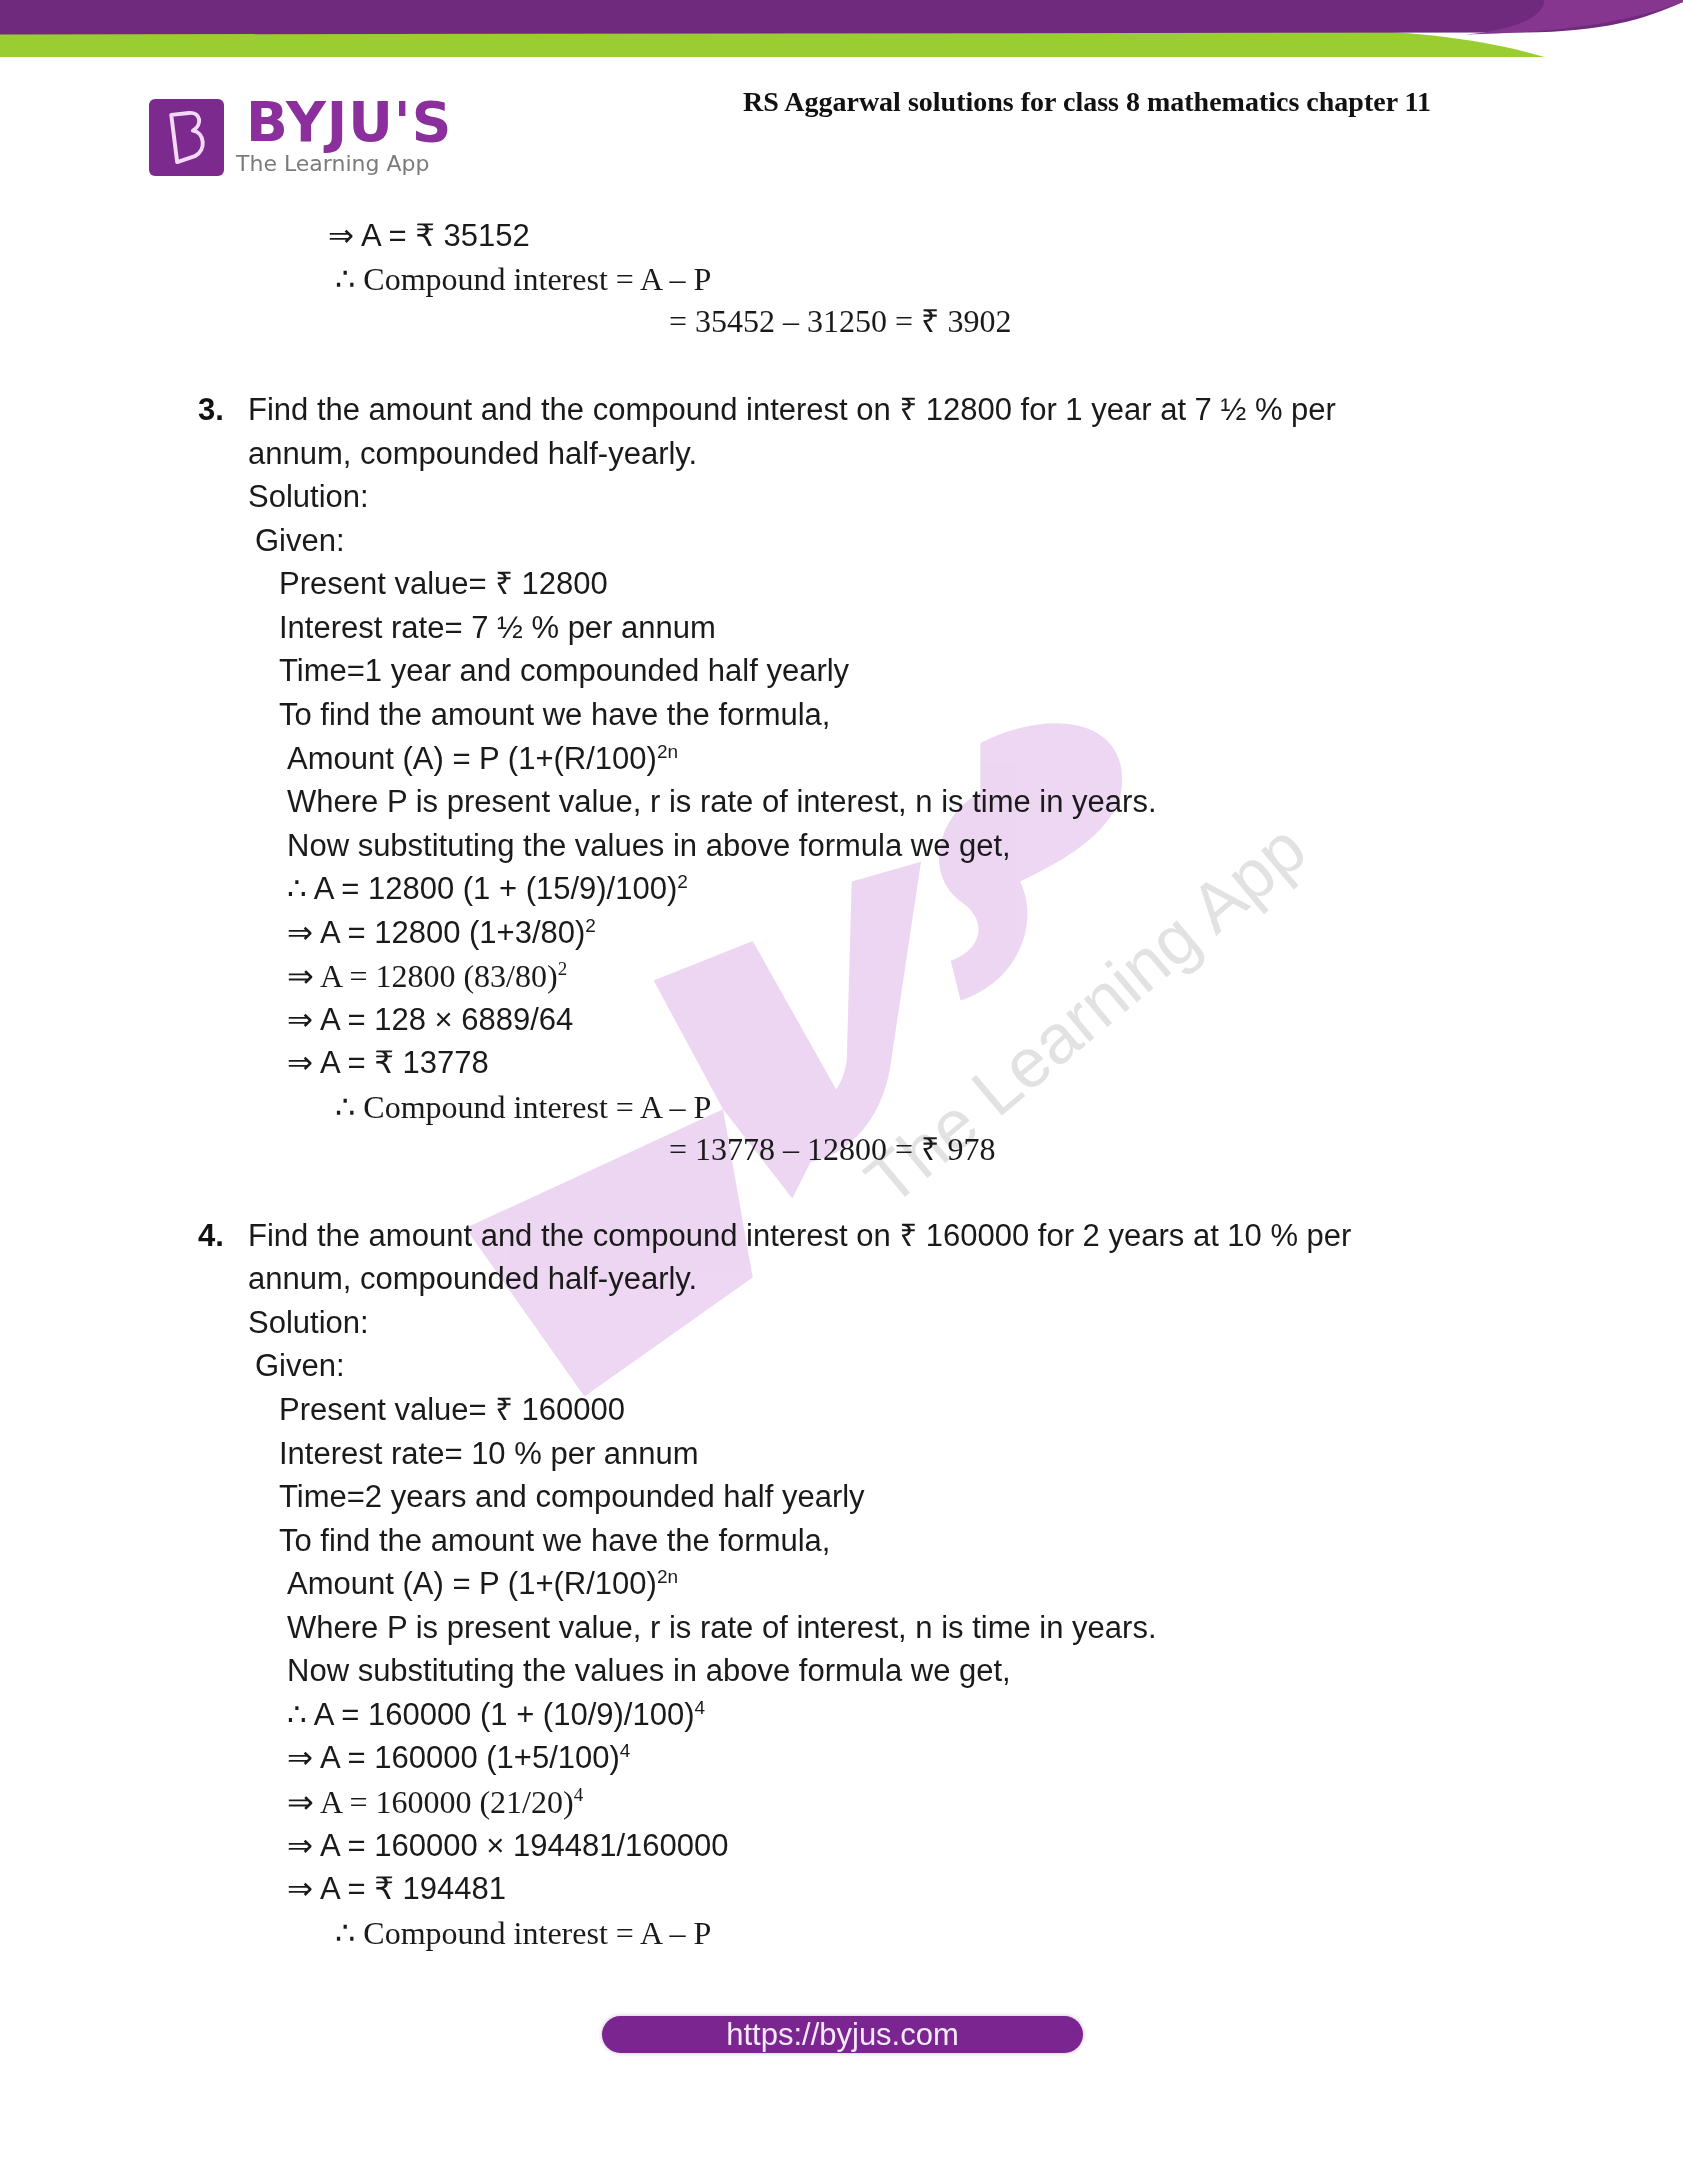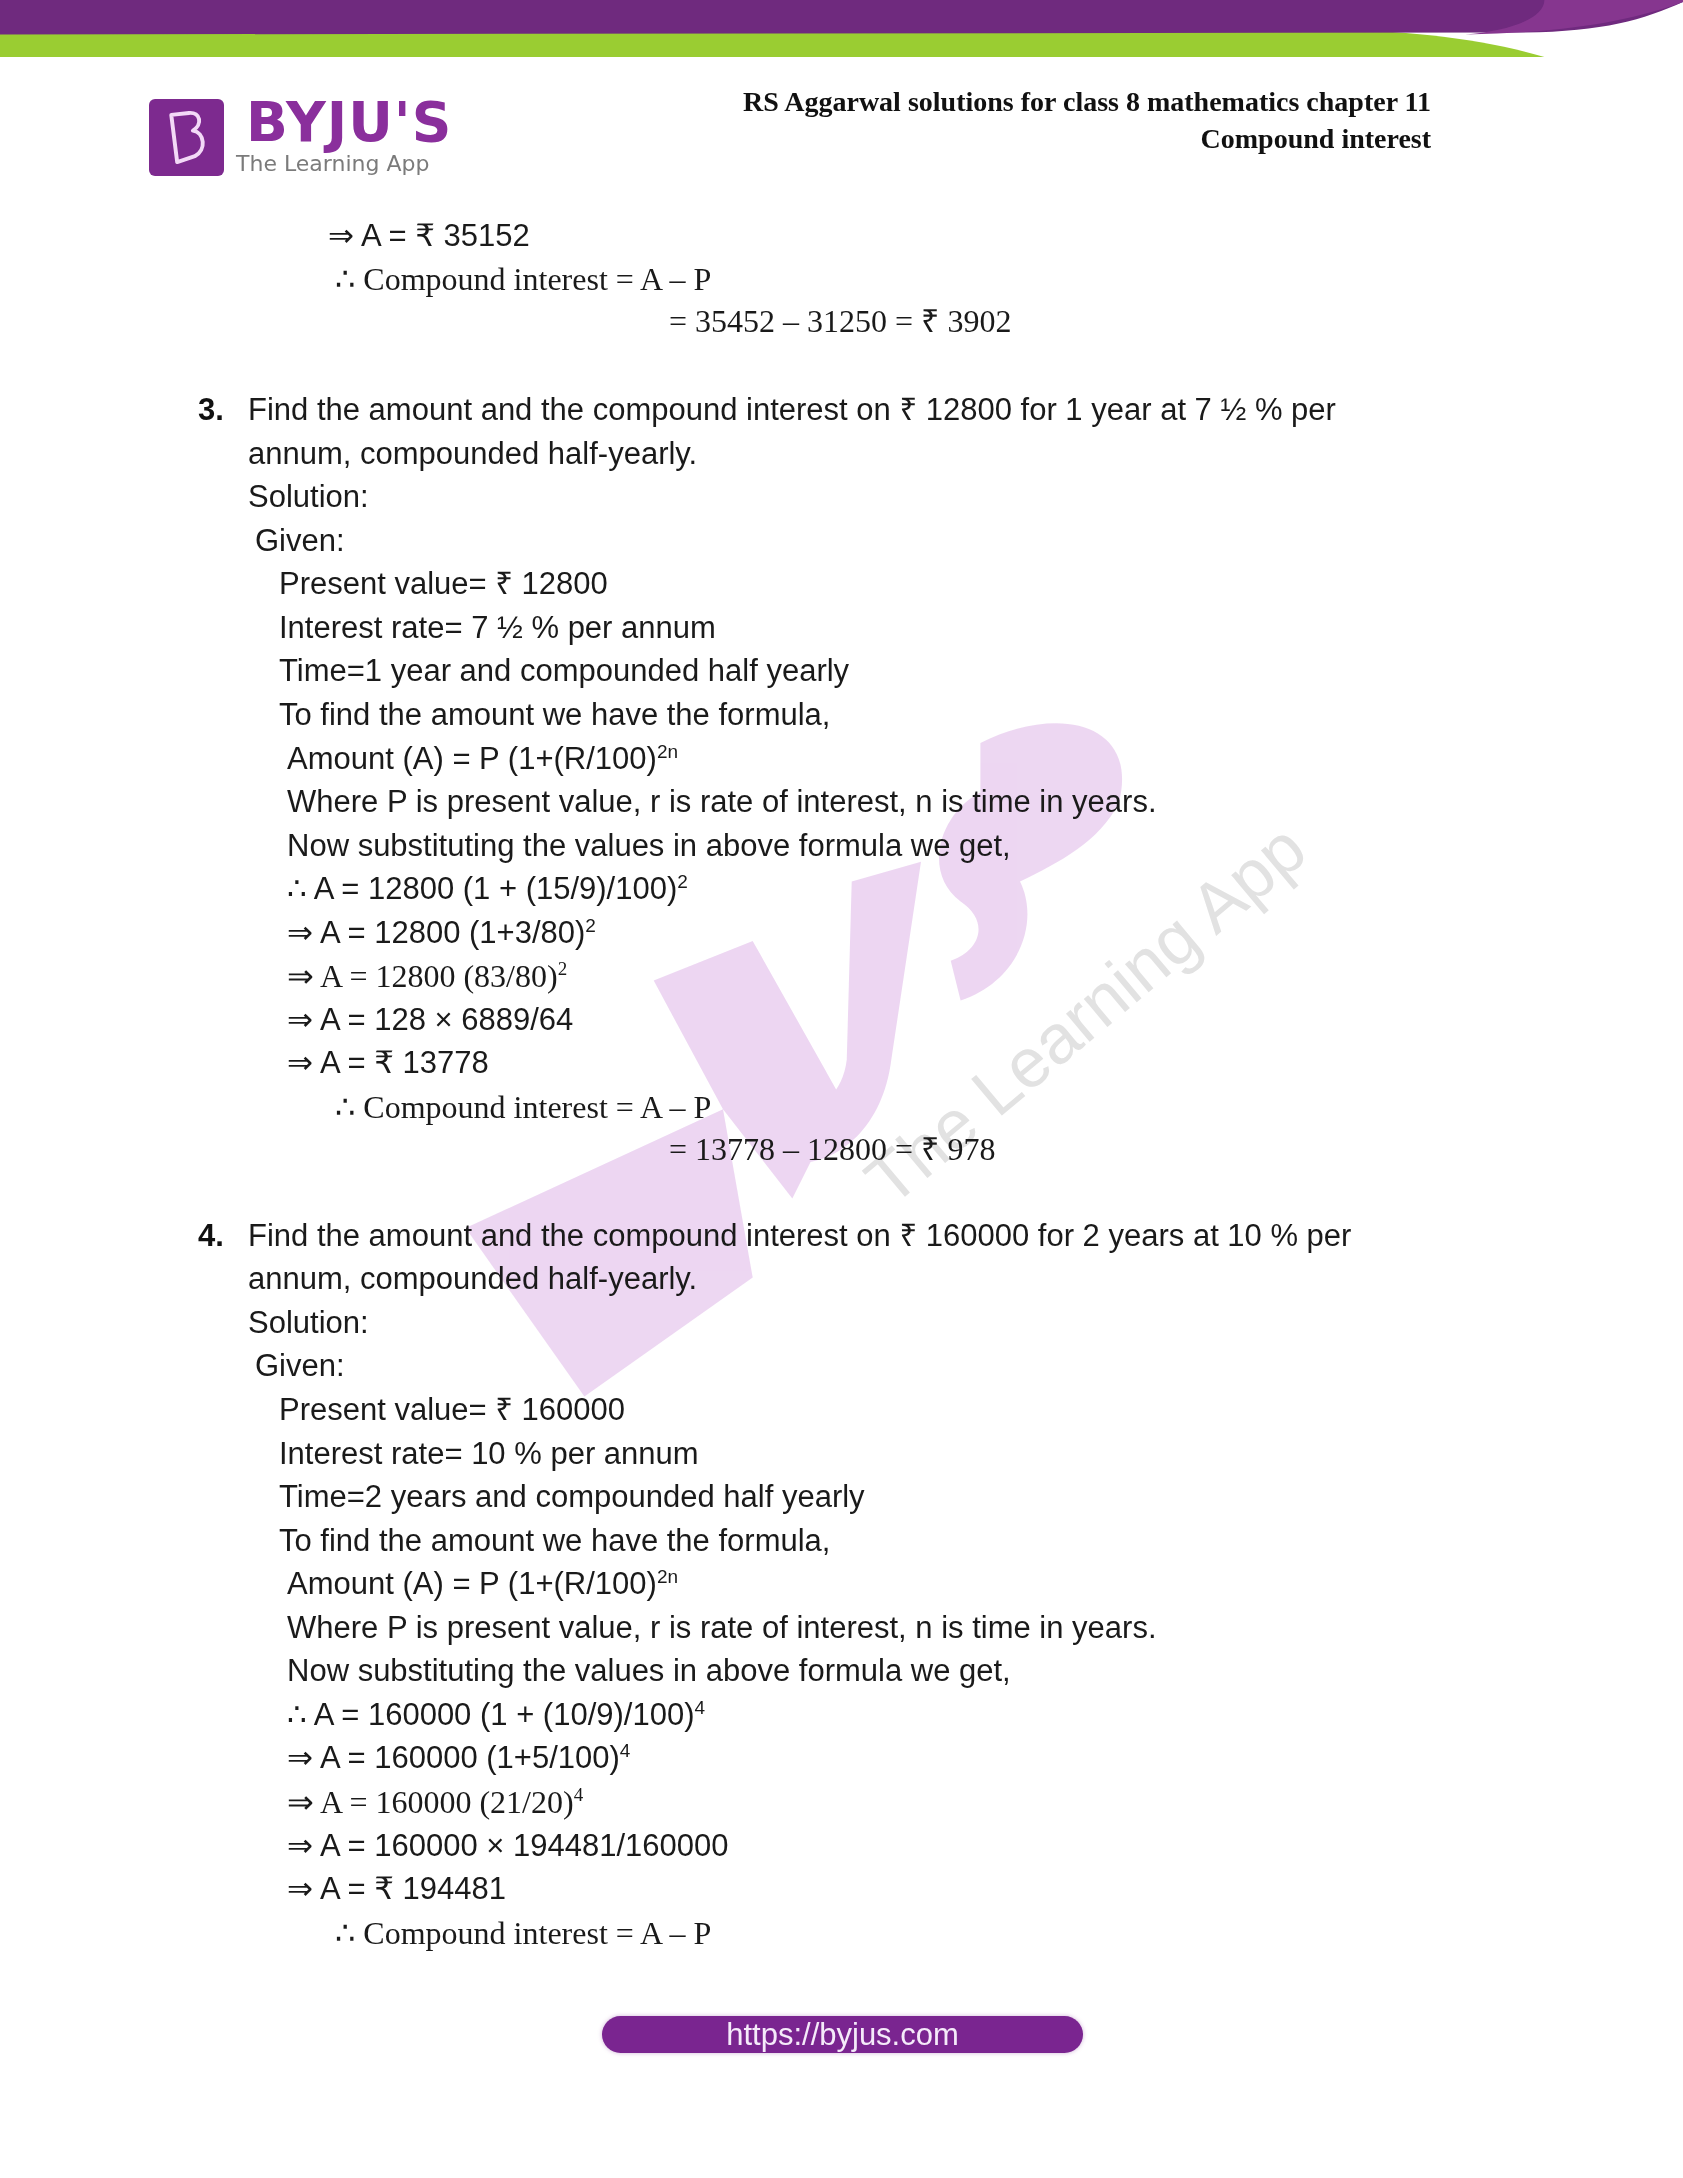--- a/index.html
+++ b/index.html
@@ -3,21 +3,21 @@
 <meta charset="utf-8">
 <style>
   html, body { margin:0; padding:0; }
   body { width:1683px; height:2178px; position:relative; background:#ffffff; overflow:hidden; font-family:"Liberation Sans", sans-serif; color:#111; }
   .hdr-svg { position:absolute; left:0; top:0; width:1683px; height:63px; }
   .logo { position:absolute; left:149px; top:97px; width:287px; height:85px; }
   .logo-box { position:absolute; left:0; top:2px; width:75px; height:77px; background:#7d2a8f; border-radius:6px; }
   .logo-box svg { position:absolute; left:14px; top:10px; }
   .logo-word { position:absolute; left:87px; top:-6px; font-family:"DejaVu Sans", sans-serif; font-weight:bold; font-size:55px; letter-spacing:1px; color:#8a2f9c; line-height:63px;margin-left:10px; }
   .logo-tag { position:absolute; left:87px; top:53px; font-family:"DejaVu Sans", sans-serif; font-size:22px; color:#7b7b7b; line-height:28px; }
-  .doc-title { position:absolute; left:743px; top:83px; font-family:"Liberation Serif", serif; font-weight:bold; font-size:28px; line-height:37px; color:#111;text-align:right; }
+  .doc-title { position:absolute; left:743px; top:83px; font-family:"Liberation Serif", serif; font-weight:bold; font-size:28px; line-height:37px; color:#111; }
   .watermark { position:absolute; left:426px; top:644px; width:891px; height:792px; pointer-events:none; }
   .line { position:absolute; white-space:nowrap; font-size:31px; line-height:40px; color:#1a1a1a; }
   .serif { font-family:"Liberation Serif", serif; font-size:32px; }
   .bold { font-weight:normal; }
   sup { font-size:19px; vertical-align:super; line-height:0; }
   .qnum { position:absolute; font-weight:bold; font-size:31px; line-height:40px; }
   .footer-pill { position:absolute; left:602px; top:2016px; width:481px; height:37px; background:#7a2590; border-radius:28px; box-shadow:0 0 4px rgba(122,37,144,0.35); display:flex; align-items:center; justify-content:center; }
   .footer-pill span { color:#f5eafa; font-family:"Liberation Sans", sans-serif; font-size:31px; }
 </style>
 </head>
@@ -34,21 +34,20 @@
     <svg width="48" height="57" viewBox="0 0 48 58">
       <path d="M8 6 L26 4 C38 3 40 16 30 22 C42 24 44 42 32 48 L14 54 Z" fill="none" stroke="#f3d9f7" stroke-width="4" stroke-linejoin="round"></path>
     </svg>
   </div>
   <div class="logo-word">BYJU'S</div>
   <div class="logo-tag">The Learning App</div>
 </div>
 
 <div class="doc-title">
   <div>RS Aggarwal solutions for class 8 mathematics chapter 11</div>
-  <div>Compound interest</div>
 </div>
 
 <svg class="watermark" viewBox="0 0 900 800">
   <g fill="#ead0f0" opacity="0.85">
     <path d="M40 590 L300 470 L330 640 L160 760 Z"></path>
     <path d="M230 340 L330 300 L420 460 L370 560 L300 470 Z"></path>
     <path d="M430 240 L500 220 L470 420 C460 500 400 540 340 520 L350 470 C390 480 420 460 425 420 Z"></path>
     <path d="M560 100 C640 60 720 80 700 160 C680 200 640 220 600 240 C620 280 600 340 540 360 L530 320 C560 310 570 280 540 260 C500 230 520 170 560 150 Z"></path>
   </g>
   <text x="470" y="570" transform="rotate(-40 470 570)" font-family="Liberation Sans, sans-serif" font-size="70" fill="#e2e2e2">The Learning App</text>

